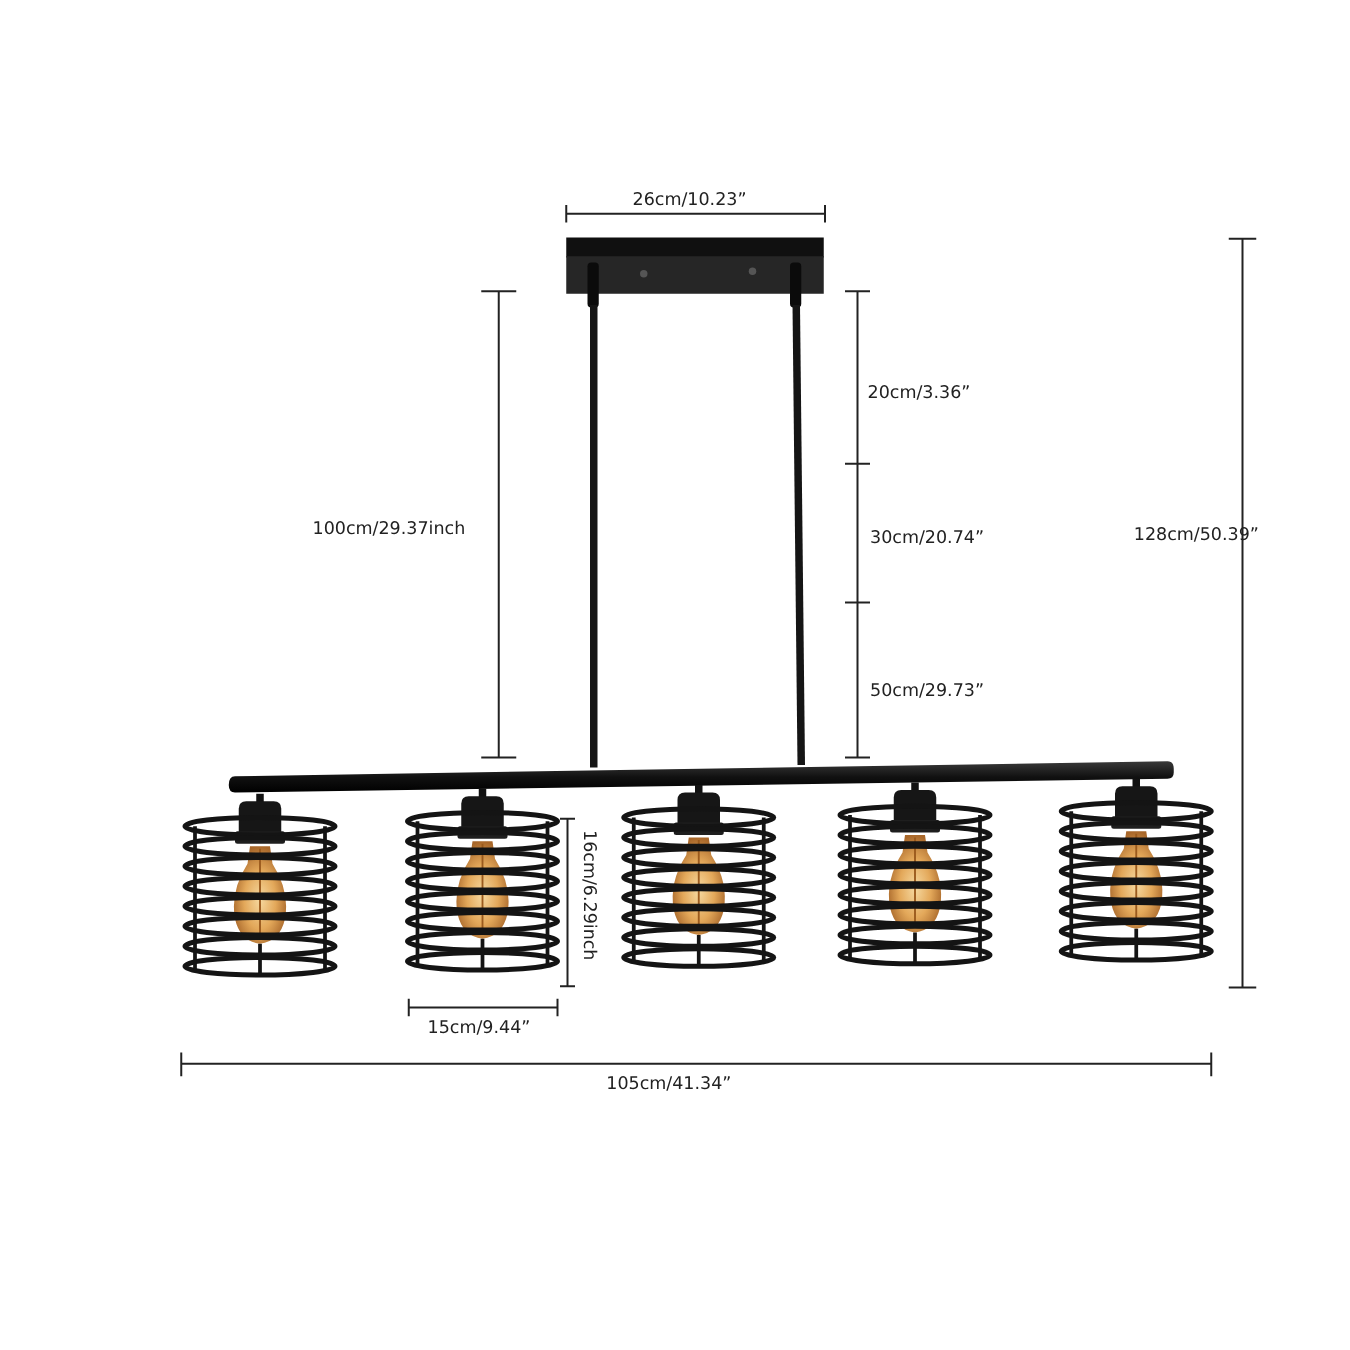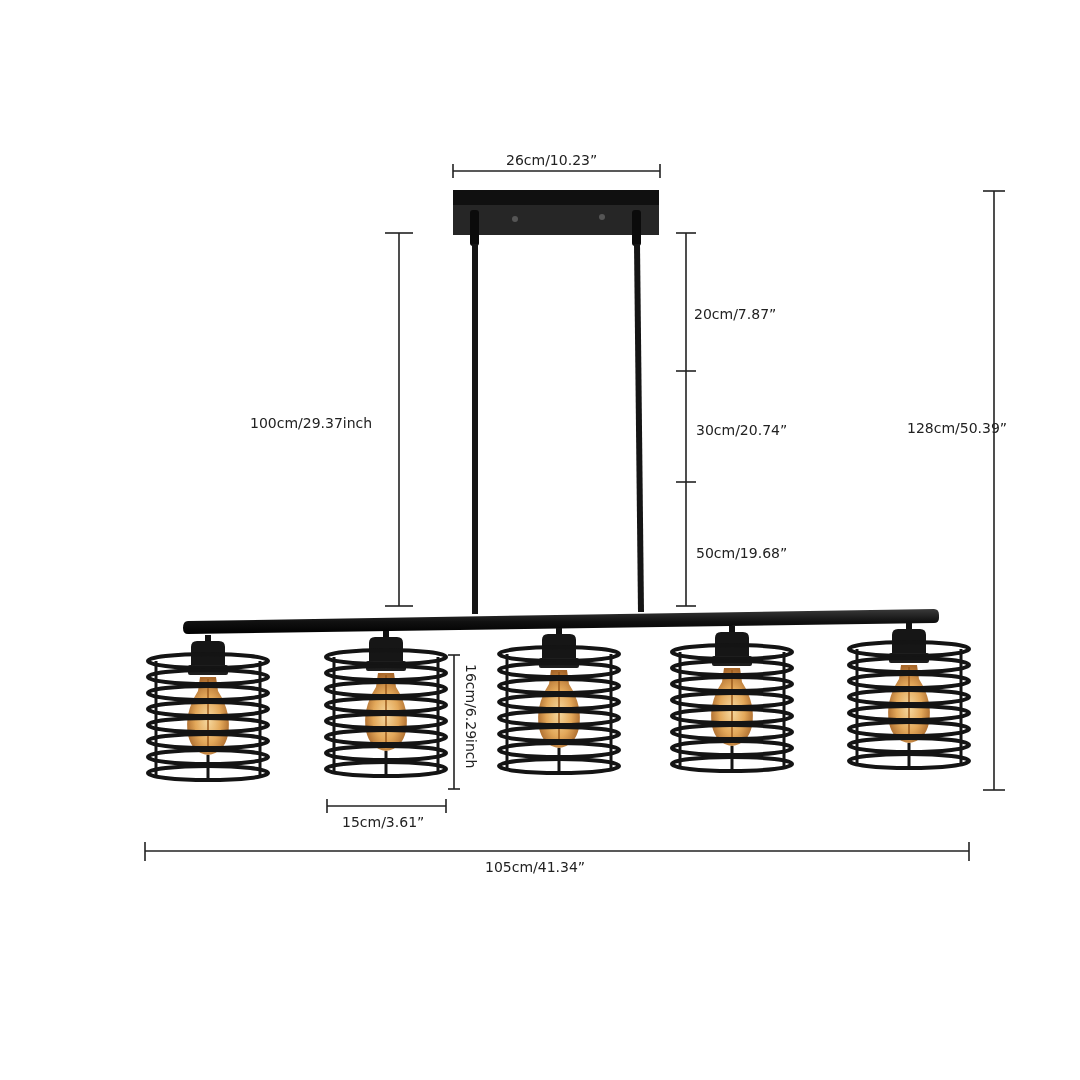--- a/index.html
+++ b/index.html
@@ -131,22 +131,22 @@
 
       <g>
         <line x1="135" y1="851" x2="959" y2="851"></line>
         <line x1="135" y1="842" x2="135" y2="861"></line>
         <line x1="959" y1="842" x2="959" y2="861"></line>
       </g>
     </g>
   </svg>
 
   <div class="label" style="left:496px; top:152px;">26cm/10.23”</div>
-  <div class="label" style="left:684px; top:306px;">20cm/7.87”</div>
+  <div class="label" style="left:684px; top:306px;">20cm/3.36”</div>
   <div class="label" style="left:686px; top:422px;">30cm/20.74”</div>
-  <div class="label" style="left:686px; top:545px;">50cm/19.68”</div>
+  <div class="label" style="left:686px; top:545px;">50cm/29.73”</div>
   <div class="label" style="left:240px; top:415px;">100cm/29.37inch</div>
   <div class="label" style="left:866px; top:420px;margin-left:31px;">128cm/50.39”</div>
   <div class="label vert" style="left:469px; top:664px;">16cm/6.29inch</div>
-  <div class="label" style="left:332px; top:814px;">15cm/3.61”</div>
+  <div class="label" style="left:332px; top:814px;">15cm/9.44”</div>
   <div class="label" style="left:475px; top:859px;">105cm/41.34”</div>
 
 </div>
 
 </body></html>

